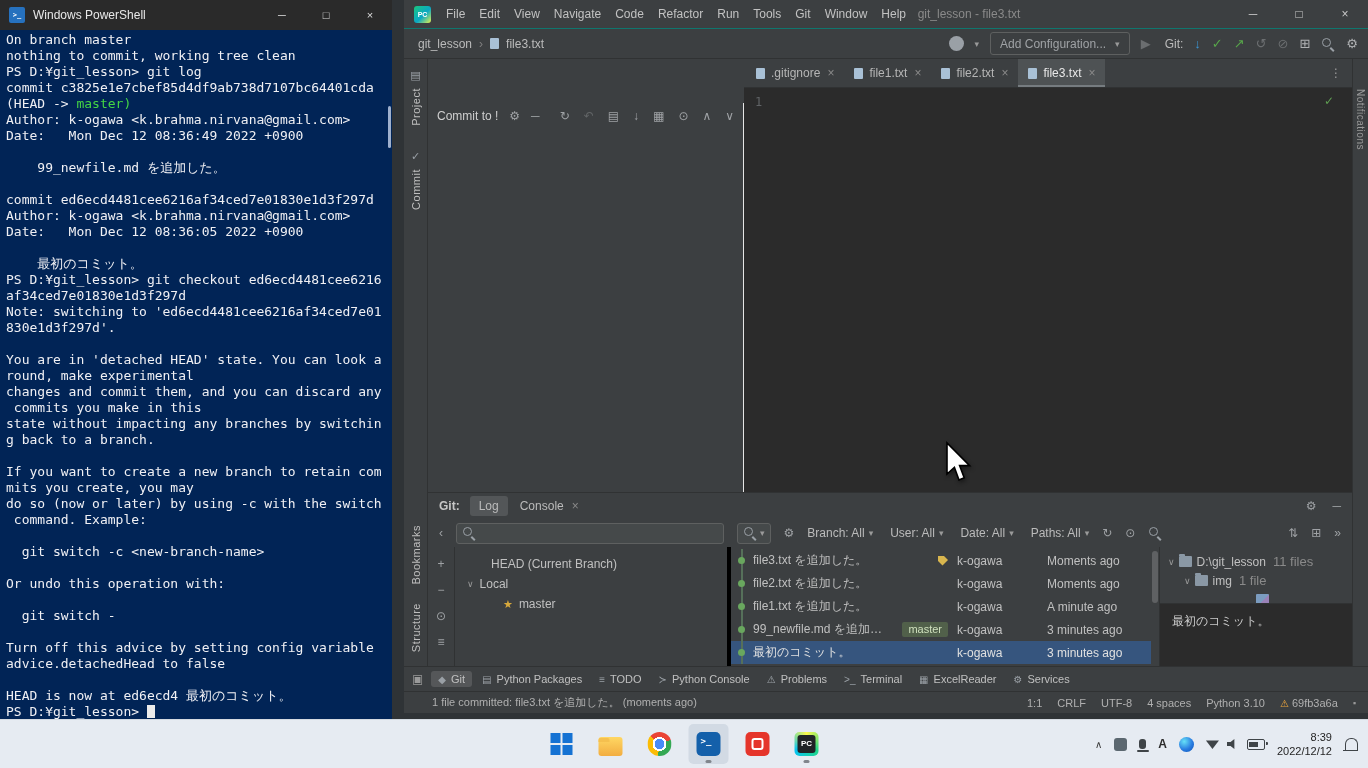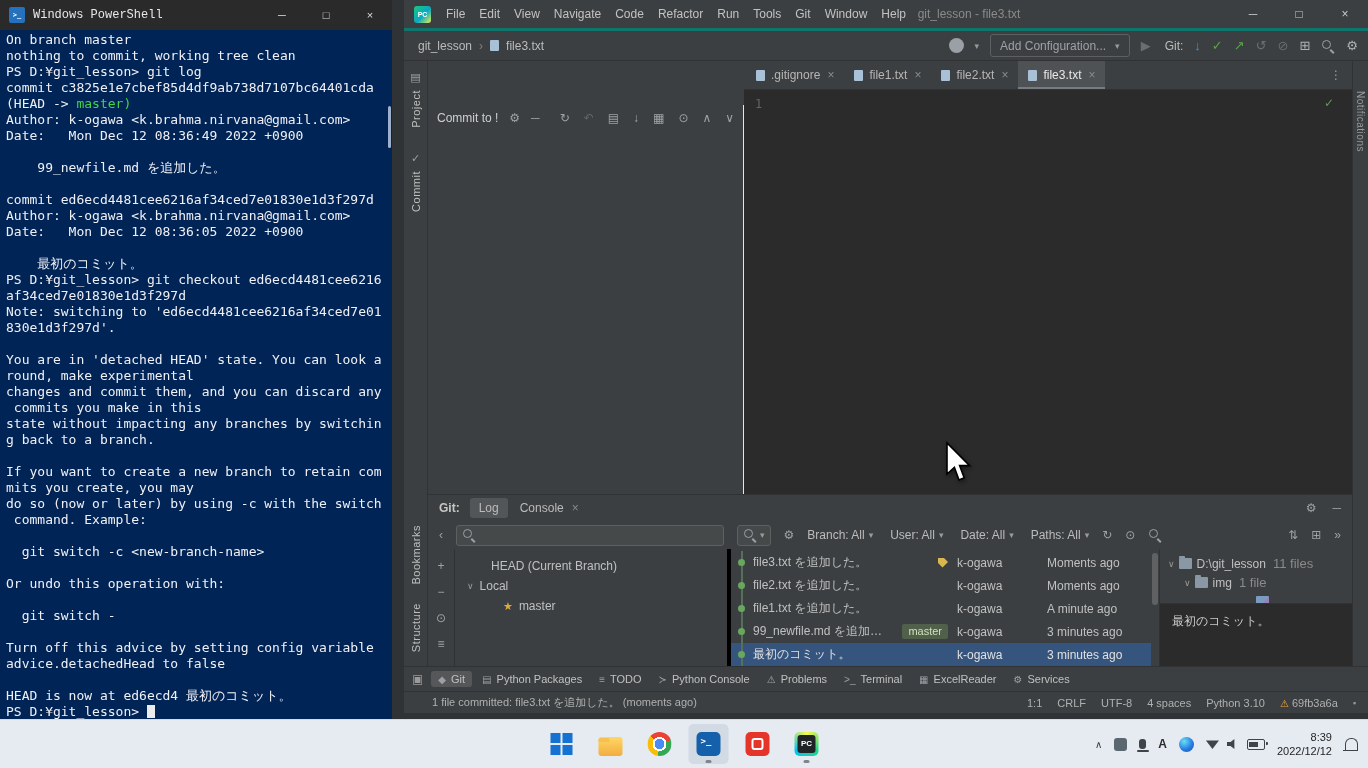--- a/index.html
+++ b/index.html
@@ -4,34 +4,34 @@
 <style>
   html,body{margin:0;padding:0;background:#000;}
   .screen{position:relative;width:1368px;height:768px;background:#2f3336;overflow:hidden;
           font-family:"Liberation Sans","DejaVu Sans",sans-serif;}
 
   
   .psw{position:absolute;left:0;top:0;width:392px;height:720px;display:flex;flex-direction:column;background:#012456;}
   .psw-tb{height:30px;flex:none;background:#2a2a2a;display:flex;align-items:center;color:#e8e8e8;font-size:12px;}
   .psw-ico{width:16px;height:16px;margin:0 8px 0 9px;background:#2671be;color:#fff;border-radius:2px;
            font:bold 7px/16px "DejaVu Sans Mono",monospace;text-align:center;flex:none;}
-  .psw-title{flex:1;font-family:Liberation Mono, monospace;}
+  .psw-title{flex:1;}
   .wbtn{width:44px;height:100%;display:flex;align-items:center;justify-content:center;font-size:11px;color:#ddd;}
   .psw-body{flex:1;padding:2px 2px 0 6px;font:13px/16px "DejaVu Sans Mono","Liberation Mono",monospace;
             color:#f0f0f4;white-space:pre;overflow:hidden;}
   .ps-line{height:16px;}
   .c-g{color:#44d544;}
   .c-cursor{display:inline-block;width:8px;height:13px;background:#ececec;vertical-align:-2px;}
   .psw-scroll{position:absolute;left:387px;top:34px;width:5px;height:682px;}
   .psw-thumb{position:absolute;top:72px;right:1px;width:3px;height:42px;background:#9fb0cd;border-radius:2px;}
 
   
   .ide{position:absolute;left:404px;top:0;width:964px;height:713px;background:#3c3f41;color:#bbb;
        font-size:12px;display:flex;flex-direction:column;}
-  .ttl{height:28px;flex:none;display:flex;align-items:center;border-bottom:3px solid #0f766e;position:relative;}
+  .ttl{height:28px;flex:none;display:flex;align-items:center;border-bottom:1px solid #0f766e;position:relative;}
   .pc-logo{width:17px;height:17px;margin:0 8px 0 10px;border-radius:3px;flex:none;
            background:linear-gradient(135deg,#1bc77e,#0aa7c4 55%,#e8f24a);color:#fff;
            font:bold 7px/17px "Liberation Sans",sans-serif;text-align:center;}
   .menus{display:flex;}
   .menu{padding:0 7px;line-height:28px;color:#c2c2c2;}
   .ttl-text{position:absolute;left:565px;transform:translateX(-50%);color:#8a8a8a;}
   .ttl .spacer{flex:1;}
   .wbtn2{width:46px;height:100%;display:flex;align-items:center;justify-content:center;color:#c8c8c8;font-size:12px;}
 
   .tbar{height:29px;flex:none;display:flex;align-items:center;border-bottom:1px solid #303233;padding:0 10px 0 14px;}

